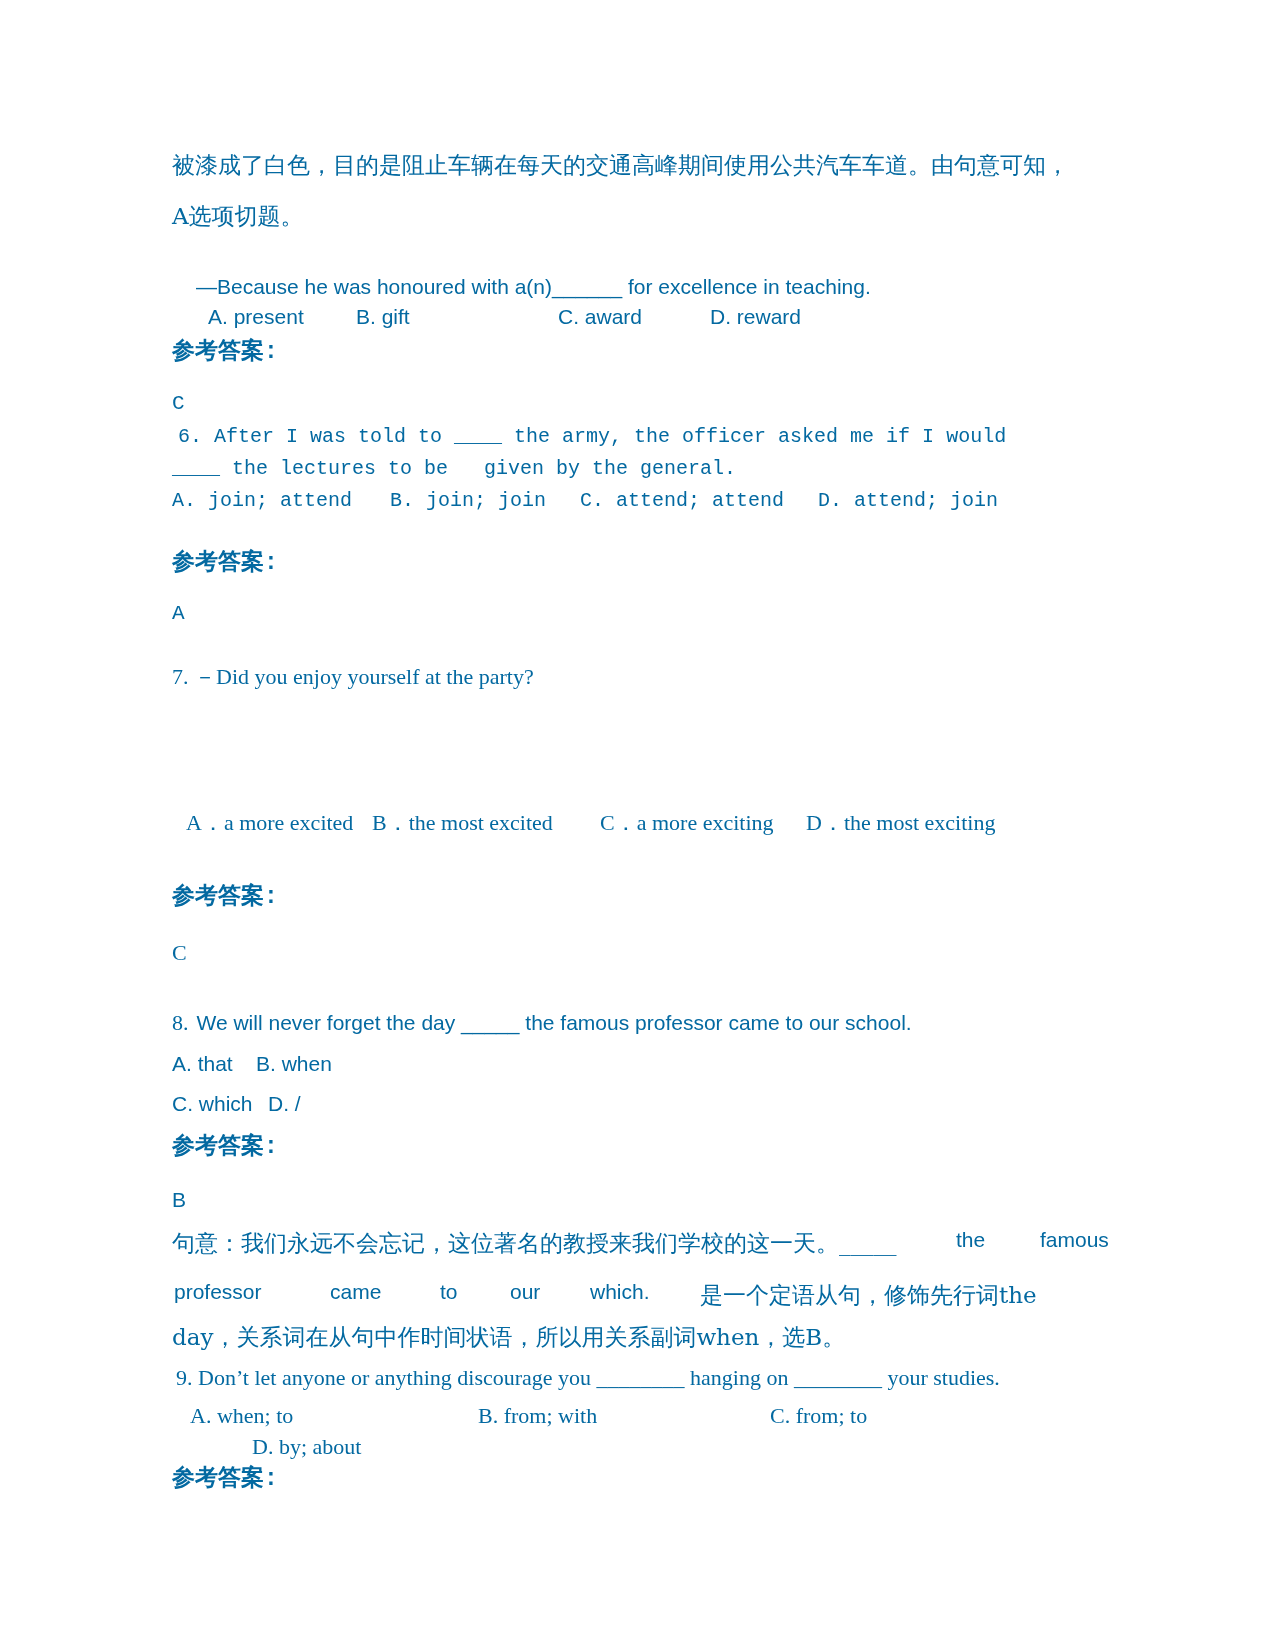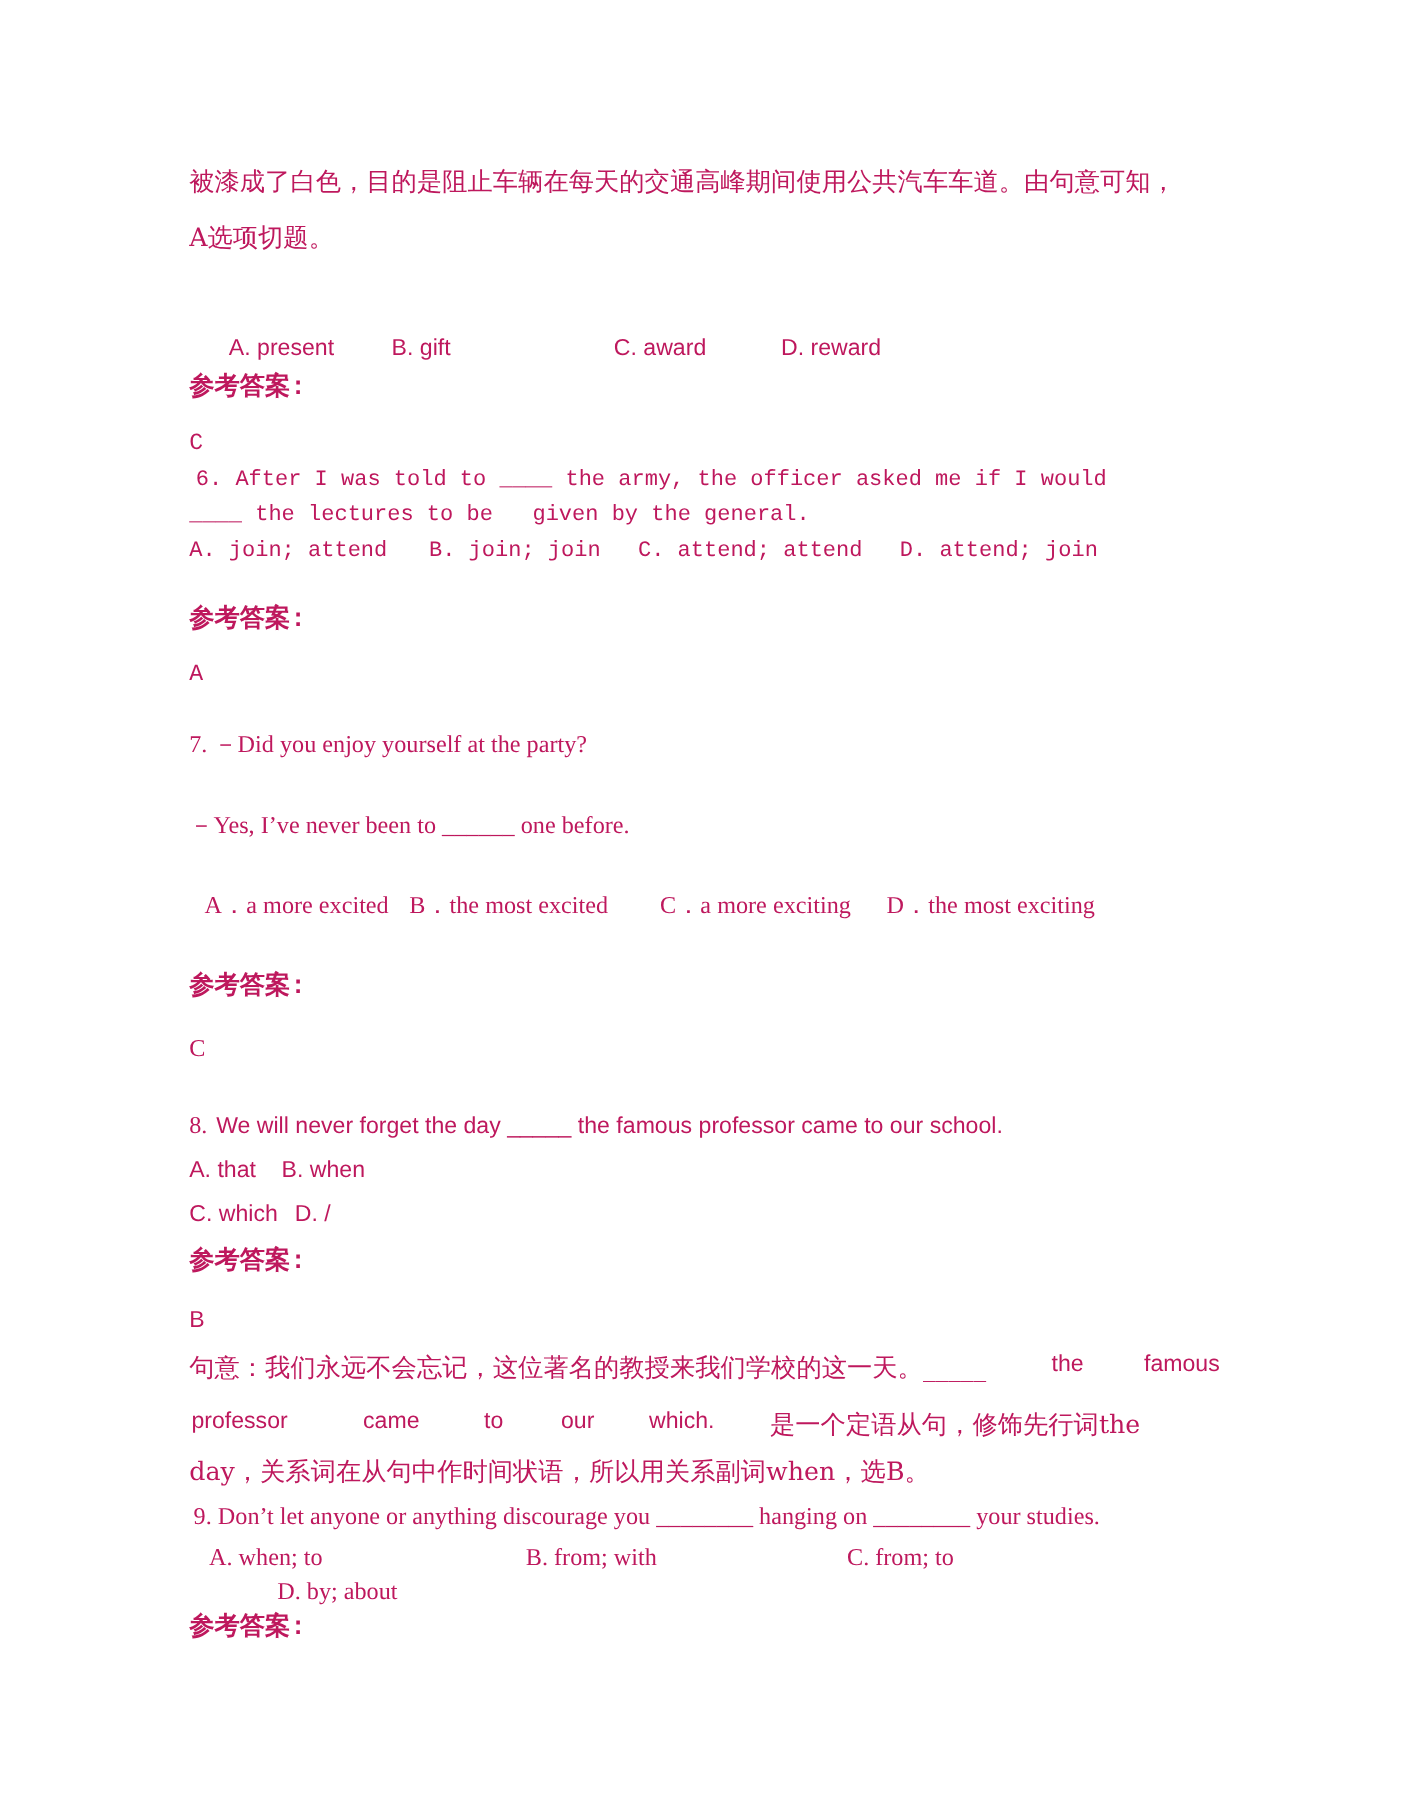--- a/index.html
+++ b/index.html
@@ -2,21 +2,21 @@
 <html><head>
 <meta charset="utf-8">
 <style>
   * { margin:0; padding:0; box-sizing:border-box; }
   html, body { background:#ffffff; }
   .page {
     position:relative;
     width:1275px;
     height:1650px;
     background:#ffffff;
-    color:#be185d;
+    color:#0369a1;
     overflow:hidden;
   }
   .line { position:absolute; left:172px; white-space:pre; }
   .row  { position:absolute; left:0; width:1174px; white-space:pre; }
   .row > span { position:absolute; top:0; white-space:pre; }
   .cn    { font-family:"DejaVu Serif","Liberation Serif",serif; font-size:23px; }
   .sans  { font-family:"Liberation Sans","DejaVu Sans",sans-serif; font-size:21px; }
   .serif { font-family:"Liberation Serif","DejaVu Serif",serif; font-size:22px; }
   .mono  { font-family:"Liberation Mono","DejaVu Sans Mono",monospace; font-size:20px; }
   .ans-head { font-family:Liberation Mono, monospace; font-weight:700; font-size:23px; }
@@ -24,20 +24,21 @@
   .gap8 { margin-left:8px; }
 </style>
 </head>
 <body>
 
 <div class="page">
 
   <div class="line cn" style="top:150px">被漆成了白色，目的是阻止车辆在每天的交通高峰期间使用公共汽车车道。由句意可知，</div>
   <div class="line cn" style="top:201px">A选项切题。</div>
 
+  <div class="line sans" style="top:275px; left:196px">—Because he was honoured with a(n)______ for excellence in teaching.</div>
   <div class="row" style="top:305px">
     <span class="sans" style="left:208px">A. present</span>
     <span class="sans" style="left:356px">B. gift</span>
     <span class="sans" style="left:558px">C. award</span>
     <span class="sans" style="left:710px">D. reward</span>
   </div>
   <div class="line ans-head" style="top:335px">参考答案:</div>
   <div class="line mono" style="top:392px; font-size:21px">C</div>
 
   <div class="line mono" style="top:425px; left:166px"> 6. After I was told to ____ the army, the officer asked me if I would</div>
@@ -45,21 +46,20 @@
   <div class="row" style="top:489px">
     <span class="mono" style="left:172px">A. join; attend</span>
     <span class="mono" style="left:390px">B. join; join</span>
     <span class="mono" style="left:580px">C. attend; attend</span>
     <span class="mono" style="left:818px">D. attend; join</span>
   </div>
   <div class="line ans-head" style="top:546px">参考答案:</div>
   <div class="line mono" style="top:602px; font-size:21px">A</div>
 
   <div class="line serif" style="top:662px">7. －Did you enjoy yourself at the party?</div>
-  <div class="line serif" style="top:735px">－Yes, I’ve never been to ______ one before.</div>
   <div class="row" style="top:808px">
     <span class="serif" style="left:186px">A．a more excited</span>
     <span class="serif" style="left:372px">B．the most excited</span>
     <span class="serif" style="left:600px">C．a more exciting</span>
     <span class="serif" style="left:806px">D．the most exciting</span>
   </div>
   <div class="line ans-head" style="top:880px">参考答案:</div>
   <div class="line serif" style="top:940px">C</div>
 
   <div class="line" style="top:1010px"><span class="num-serif">8.</span><span class="sans gap8">We will never forget the day _____ the famous professor came to our school.</span></div>

